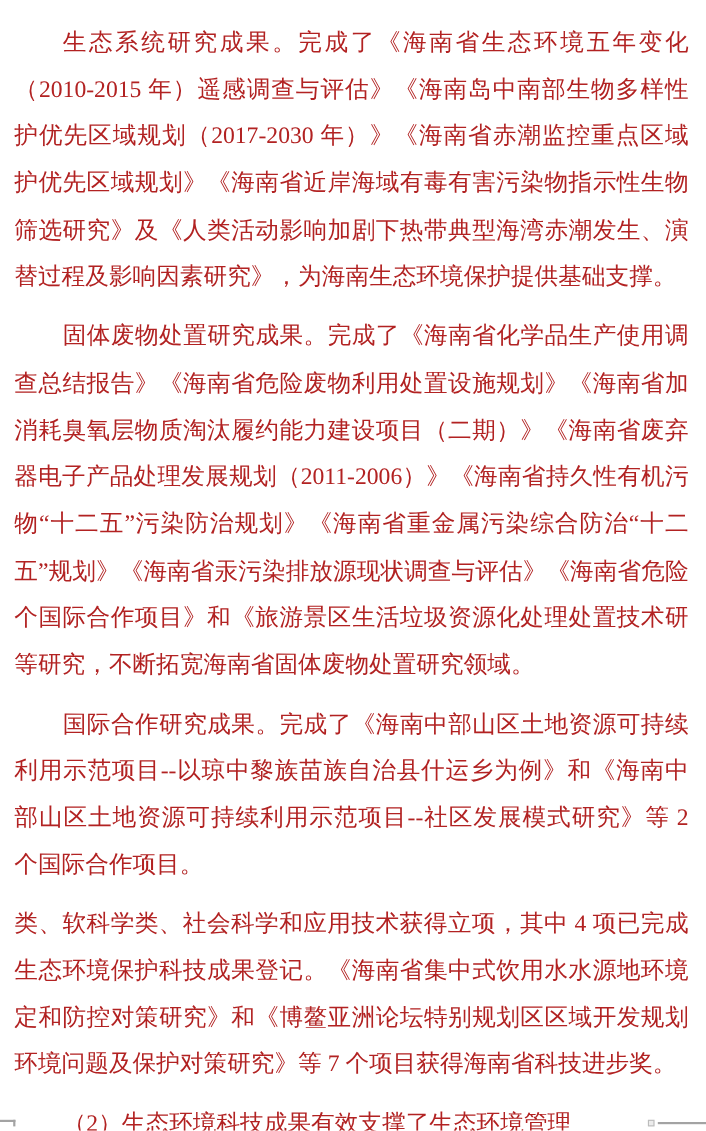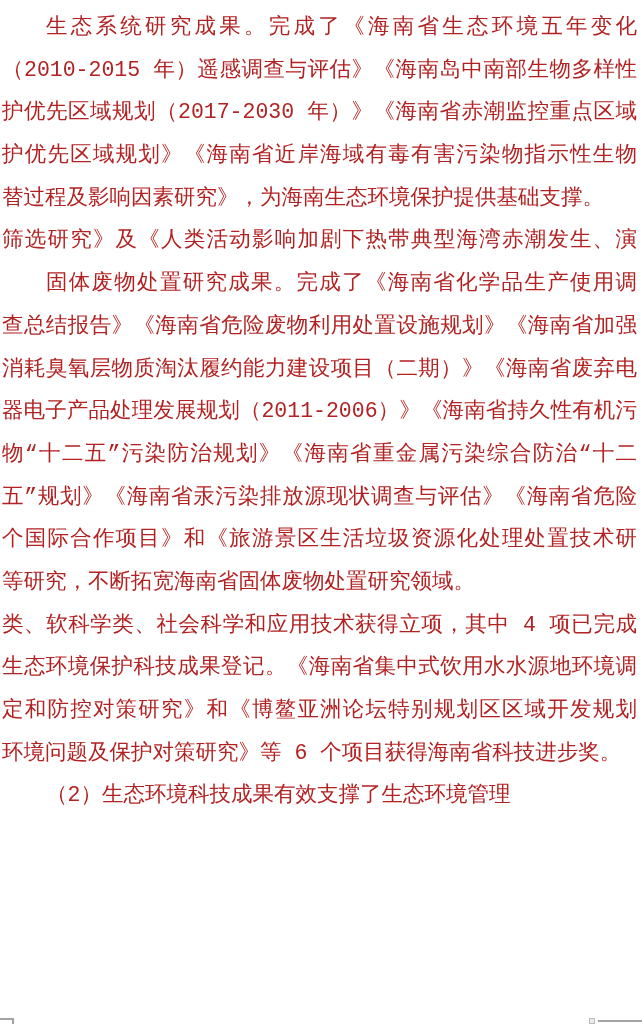--- a/index.html
+++ b/index.html
@@ -18,21 +18,21 @@
   }
   .doc {
     position: absolute;
     left: 2px;
     top: 6px;
     width: 635px;
     font-size: 21.5px;
     line-height: 42.7px;
     letter-spacing: 0;
   }
-  .para { margin: 0; padding: 0; font-family: Liberation Mono, monospace; }
+  .para { margin: 11px; padding: 0; }
   .line {
     text-align: justify;
     text-align-last: justify;
     text-justify: inter-ideograph;
     white-space: normal;
     overflow: hidden;
     height: 42.7px;
   }
   .line.indent { padding-left: 44px; }
   .line.para-last { text-align-last: left; }
@@ -69,41 +69,47 @@
 <body>
 
 <div class="page">
   <div class="doc">
 
     <div class="para">
       <div class="line indent">生态系统研究成果。完成了《海南省生态环境五年变化</div>
       <div class="line">（2010-2015 年）遥感调查与评估》《海南岛中南部生物多样性保</div>
       <div class="line">护优先区域规划（2017-2030 年）》《海南省赤潮监控重点区域划</div>
       <div class="line">护优先区域规划》《海南省近岸海域有毒有害污染物指示性生物</div>
+      <div class="line">筛选研究》及《人类活动影响加剧下热带典型海湾赤潮发生、演</div>
       <div class="line para-last">替过程及影响因素研究》，为海南生态环境保护提供基础支撑。</div>
-      <div class="line">筛选研究》及《人类活动影响加剧下热带典型海湾赤潮发生、演</div>
     </div>
 
     <div class="para">
       <div class="line indent">固体废物处置研究成果。完成了《海南省化学品生产使用调</div>
       <div class="line">查总结报告》《海南省危险废物利用处置设施规划》《海南省加强</div>
       <div class="line">消耗臭氧层物质淘汰履约能力建设项目（二期）》《海南省废弃电</div>
       <div class="line">器电子产品处理发展规划（2011-2006）》《海南省持久性有机污染</div>
       <div class="line">物“十二五”污染防治规划》《海南省重金属污染综合防治“十二</div>
       <div class="line">五”规划》《海南省汞污染排放源现状调查与评估》《海南省危险</div>
       <div class="line">个国际合作项目》和《旅游景区生活垃圾资源化处理处置技术研究》</div>
       <div class="line para-last">等研究，不断拓宽海南省固体废物处置研究领域。</div>
     </div>
 
+    <div class="para">
+      <div class="line indent">国际合作研究成果。完成了《海南中部山区土地资源可持续</div>
+      <div class="line">利用示范项目--以琼中黎族苗族自治县什运乡为例》和《海南中</div>
+      <div class="line">部山区土地资源可持续利用示范项目--社区发展模式研究》等 2</div>
+      <div class="line para-last">个国际合作项目。</div>
+    </div>
 
     <div class="para">
       <div class="line">类、软科学类、社会科学和应用技术获得立项，其中 4 项已完成</div>
       <div class="line">生态环境保护科技成果登记。《海南省集中式饮用水水源地环境调</div>
       <div class="line">定和防控对策研究》和《博鳌亚洲论坛特别规划区区域开发规划</div>
-      <div class="line para-last">环境问题及保护对策研究》等 6 个项目获得海南省科技进步奖。</div>
+      <div class="line para-last">环境问题及保护对策研究》等 7 个项目获得海南省科技进步奖。</div>
     </div>
 
     <div class="para">
       <div class="line indent para-last">（2）生态环境科技成果有效支撑了生态环境管理</div>
     </div>
 
   </div>
 
   <div class="mark-left"></div>
   <div class="mark-right-handle"></div>

